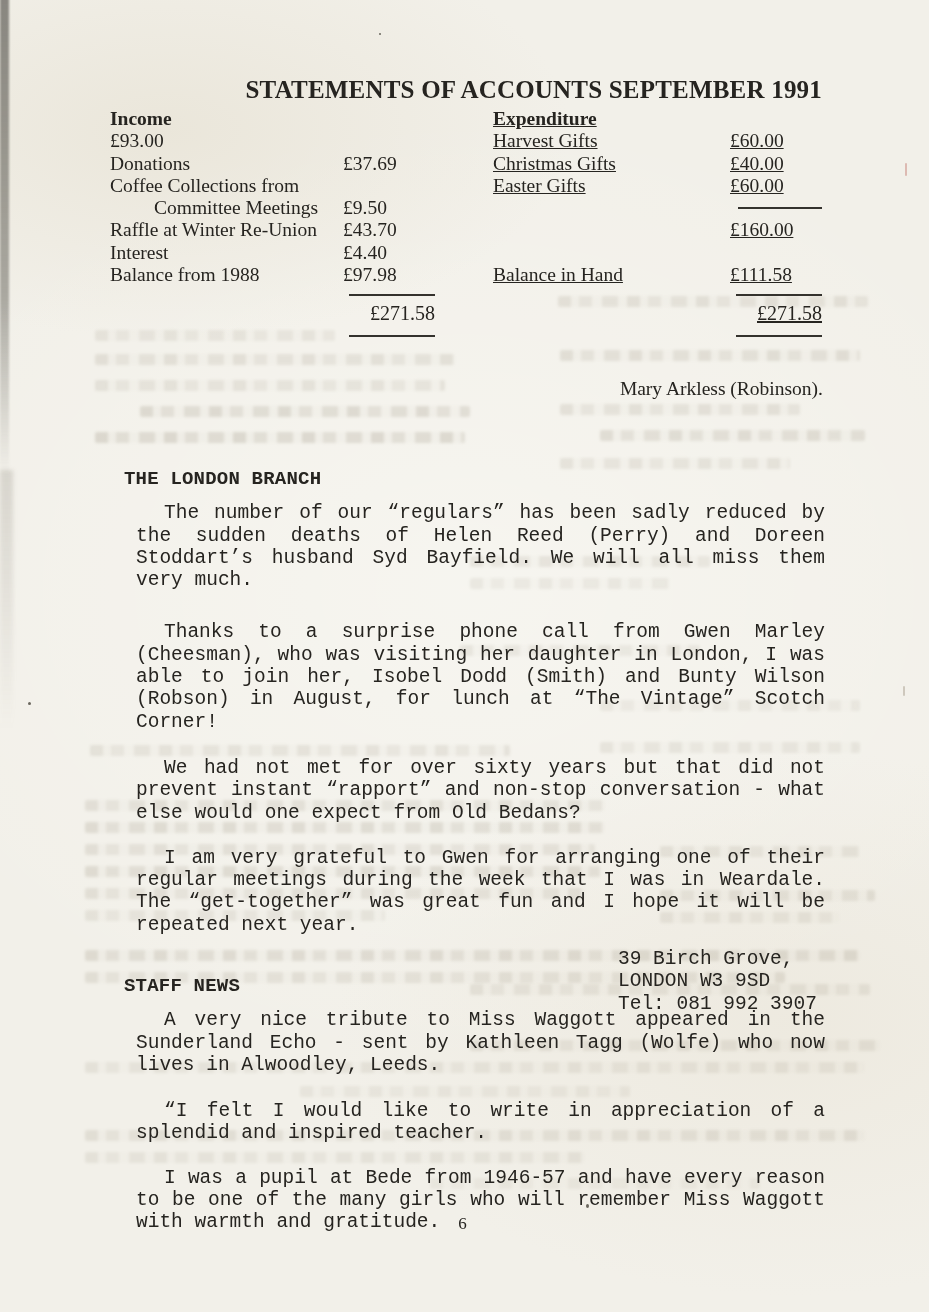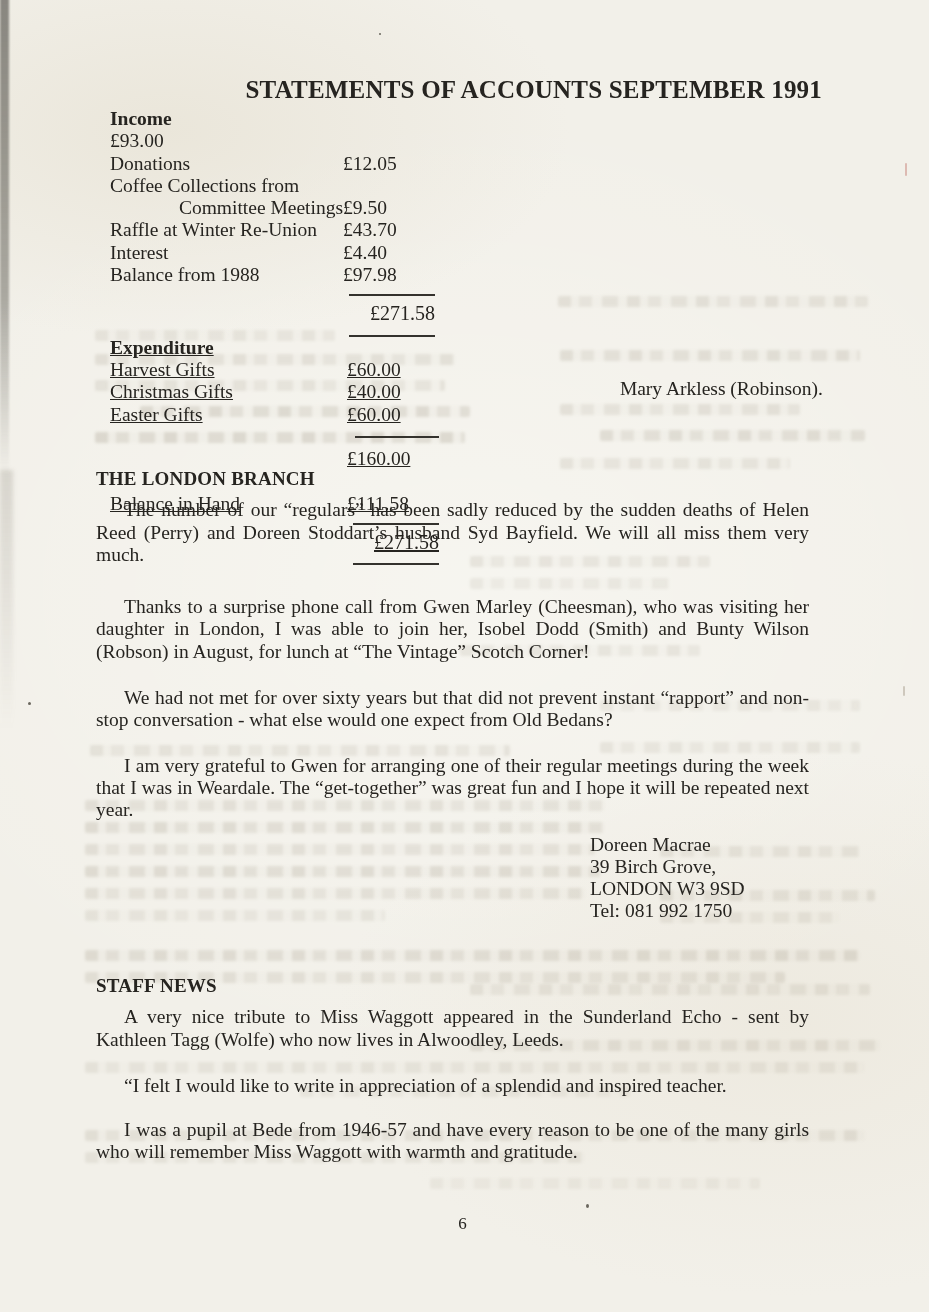--- a/index.html
+++ b/index.html
@@ -29,41 +29,41 @@
   .ghost{position:absolute;height:11px;border-radius:2px;filter:blur(1.6px);
     background:repeating-linear-gradient(90deg,
       rgba(122,111,88,.7) 0 13px, rgba(122,111,88,.14) 13px 21px,
       rgba(122,111,88,.55) 21px 34px, rgba(122,111,88,.1) 34px 44px,
       rgba(122,111,88,.62) 44px 60px, rgba(122,111,88,.12) 60px 69px);}
   .speck{position:absolute;border-radius:50%;background:#6a675e;}
 
   
   .doc-title{position:absolute;top:76px;left:110px;width:712px;margin:0;
     text-align:right;font-size:25px;font-weight:bold;letter-spacing:.2px;}
-  .accounts{position:absolute;top:108px;left:110px;width:712px;display:flex;flex-direction:column;}
+  .accounts{position:absolute;top:108px;left:110px;width:712px;display:flex;}
   .col{display:flex;flex-direction:column;font-size:19.5px;line-height:22.3px;}
   .col.income{width:325px;margin-right:58px;}
   .col.expenditure{width:329px;text-decoration:underline;}
   .col-header{font-weight:bold;height:22.3px;}
   .trow{display:flex;height:22.3px;}
   .tlabel{flex:1;white-space:nowrap;}
-  .tlabel.indent{padding-left:44px;text-align:right;}
+  .tlabel.indent{padding-left:44px;}
   .tamount{width:92px;text-align:left;white-space:nowrap;}
   .mini-rule{display:block;margin-left:auto;margin-top:10px;width:84px;height:2px;background:#34322d;}
   .total-block{margin-top:8px;align-self:flex-end;width:92px;}
   .total-rule{width:86px;margin-left:auto;height:2px;background:#34322d;}
   .total-amt{font-size:20px;text-align:right;margin:6px 0 10px;}
 
   .signature{position:absolute;top:378px;left:110px;width:713px;
     text-align:right;font-size:19.5px;}
 
   
-  .section{position:absolute;left:96px;width:713px;font-size:19.5px;line-height:22.3px;}
+  .section{position:absolute;left:124px;width:713px;font-size:19.5px;line-height:22.3px;font-family:Liberation Mono, monospace;}
   .section h2{font-size:19px;font-weight:bold;margin:0 0 9px 0;letter-spacing:.2px;}
-  .section p{margin:0;text-align:justify;text-indent:28px;}
+  .section p{margin:12px;text-align:justify;text-indent:28px;}
   .london{top:468px;}
   .london p.p1{margin-bottom:30px;}
   .london p.p2{margin-bottom:24px;}
   .london p.p3{margin-bottom:23px;}
   .london p.p4{margin-bottom:12px;}
   .address{margin-left:494px;white-space:nowrap;}
   .staff{top:975px;}
   .staff p.s1{margin-bottom:24px;}
   .staff p.s2{margin-bottom:22px;}
 
@@ -123,21 +123,21 @@
   <h1 class="doc-title">STATEMENTS OF ACCOUNTS SEPTEMBER 1991</h1>
 
   <div class="accounts">
     <div class="col income">
       <div class="col-header">Income</div>
       <div class="trow">
         <span class="tamount">£93.00</span>
       </div>
       <div class="trow">
         <span class="tlabel">Donations</span>
-        <span class="tamount">£12.05</span>
+        <span class="tamount">£37.69</span>
       </div>
       <div class="trow">
         <span class="tlabel">Coffee Collections from</span>
         <span class="tamount"></span>
       </div>
       <div class="trow">
         <span class="tlabel indent">Committee Meetings</span>
         <span class="tamount">£9.50</span>
       </div>
       <div class="trow">
@@ -201,24 +201,23 @@
 
   <div class="signature">Mary Arkless (Robinson).</div>
 
   <div class="section london">
     <h2>THE LONDON BRANCH</h2>
     <p class="p1">The number of our “regulars” has been sadly reduced by the sudden deaths of Helen Reed (Perry) and Doreen Stoddart’s husband Syd Bayfield. We will all miss them very much.</p>
     <p class="p2">Thanks to a surprise phone call from Gwen Marley (Cheesman), who was visiting her daughter in London, I was able to join her, Isobel Dodd (Smith) and Bunty Wilson (Robson) in August, for lunch at “The Vintage” Scotch Corner!</p>
     <p class="p3">We had not met for over sixty years but that did not prevent instant “rapport” and non-stop conversation - what else would one expect from Old Bedans?</p>
     <p class="p4">I am very grateful to Gwen for arranging one of their regular meetings during the week that I was in Weardale. The “get-together” was great fun and I hope it will be repeated next year.</p>
     <div class="address">
-      <div>Doreen Macrae</div>
       <div>39 Birch Grove,</div>
       <div>LONDON W3 9SD</div>
-      <div>Tel: 081 992 1750</div>
+      <div>Tel: 081 992 3907</div>
     </div>
   </div>
 
   <div class="section staff">
     <h2>STAFF NEWS</h2>
     <p class="s1">A very nice tribute to Miss Waggott appeared in the Sunderland Echo - sent by Kathleen Tagg (Wolfe) who now lives in Alwoodley, Leeds.</p>
     <p class="s2">“I felt I would like to write in appreciation of a splendid and inspired teacher.</p>
     <p class="s3">I was a pupil at Bede from 1946-57 and have every reason to be one of the many girls who will remember Miss Waggott with warmth and gratitude.</p>
   </div>
 

